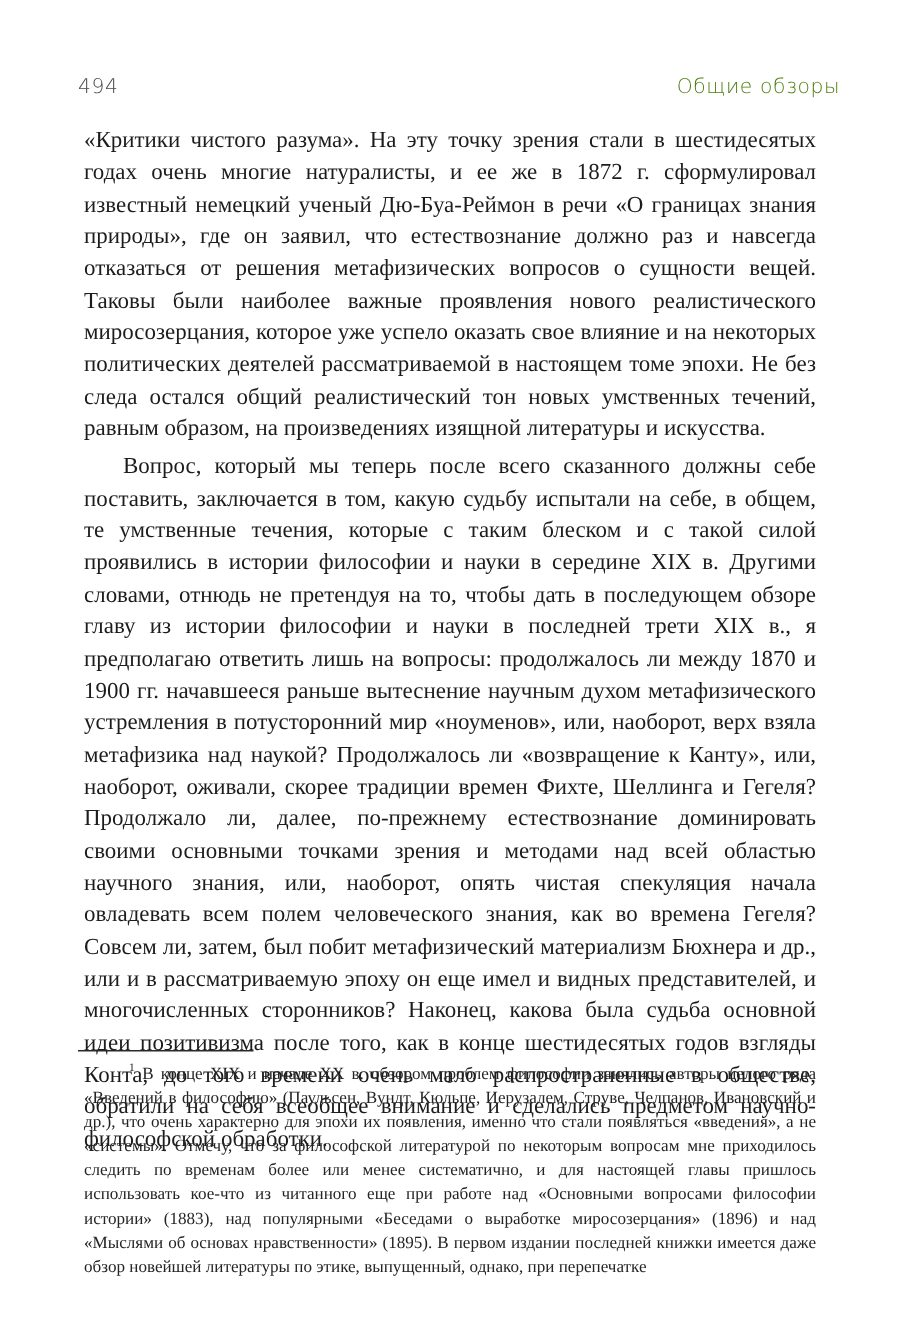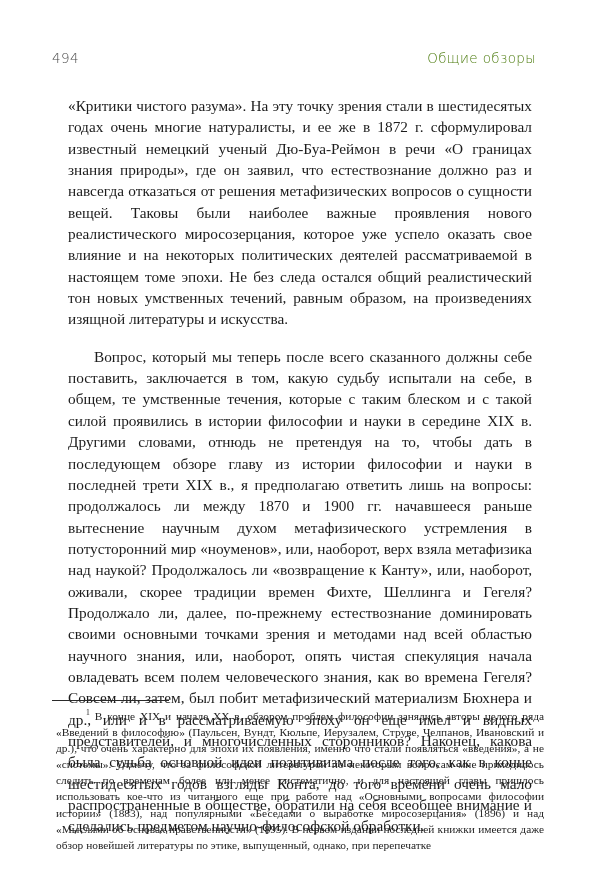--- a/index.html
+++ b/index.html
@@ -14,21 +14,21 @@
     background: #ffffff;
     overflow: hidden;
     font-family: "Liberation Serif", "DejaVu Serif", serif;
     color: #1a1a1a;
   }
 
   
   .running-head {
     position: absolute;
     left: 52px;
-    right: 64px;
+    right: 40px;
     top: 50px;
     height: 20px;
     display: flex;
     align-items: baseline;
     justify-content: space-between;
     font-family: "DejaVu Sans", "Liberation Sans", sans-serif;
     font-size: 13.5px;
     letter-spacing: 0.4px;
     color: #4a4a4a;
     font-weight: 300;
@@ -42,21 +42,21 @@
   }
 
   
   .textblock {
     position: absolute;
     left: 52px;
     top: 79px;
     width: 496px;
   }
   p.body-par {
-    margin: 16px;
+    margin: 4px;
     font-size: 15.3px;
     line-height: 21.35px;
     text-align: justify;
     text-justify: inter-word;
     text-indent: 26px;
     color: #1c1c1c;
     hyphens: manual;
     word-spacing: 0.1px;
   }
   p.body-par.first {

